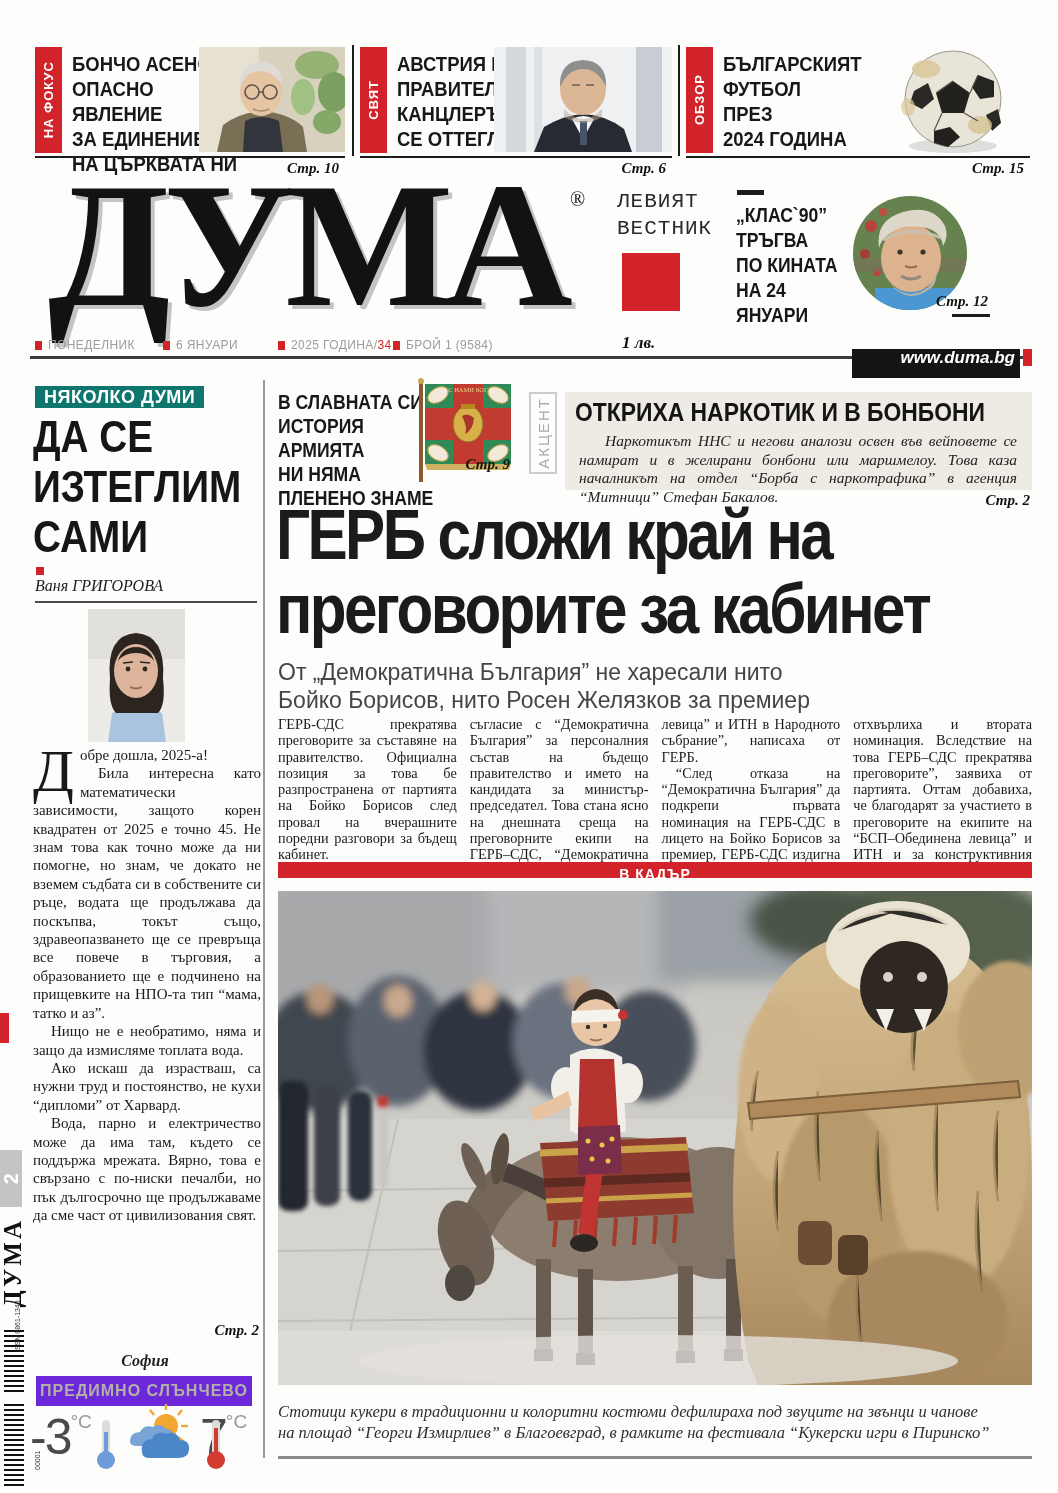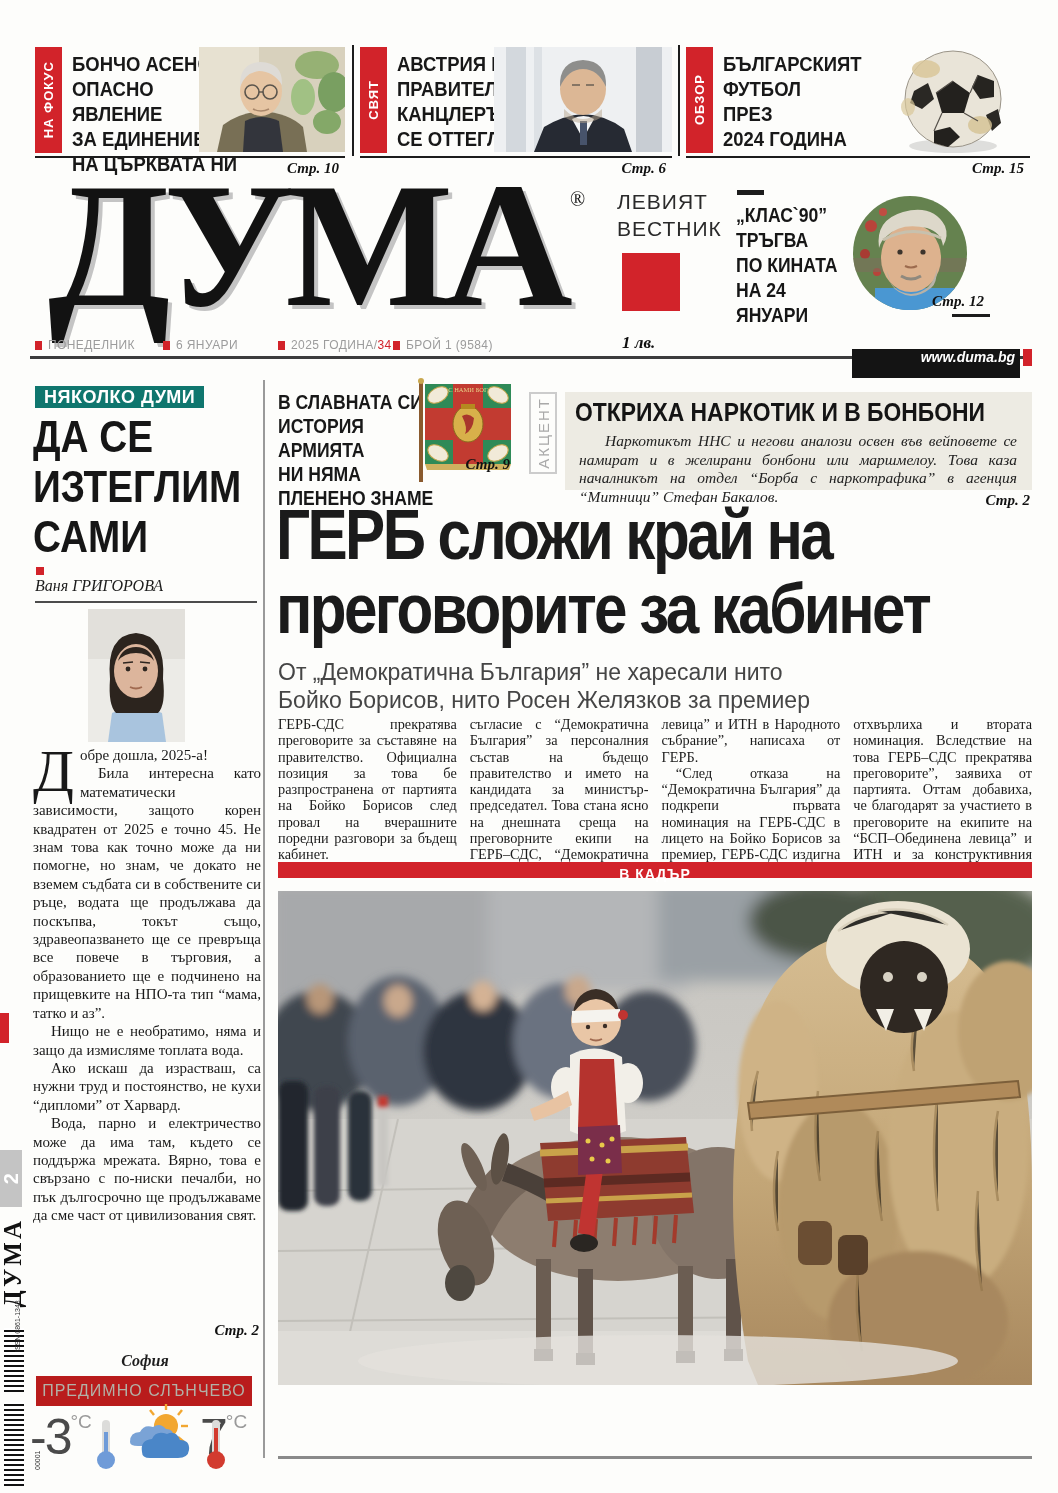--- a/index.html
+++ b/index.html
@@ -14,52 +14,52 @@
   .tlabel{position:absolute;left:0;top:2px;width:27px;height:106px;background:#d2232a;display:flex;align-items:center;justify-content:center;}
   .tlabel span{writing-mode:vertical-rl;transform:rotate(180deg);color:#fff;font-weight:700;font-size:13px;letter-spacing:1px;}
   .ttitle{position:absolute;left:37px;top:6px;font-weight:800;font-size:21px;line-height:25px;color:#181818;}
   .trule{position:absolute;left:0;top:111px;height:2px;background:#1c1c1c;}
   .tref{position:absolute;top:115px;right:6px;}
   .tsep{position:absolute;top:45px;width:2px;height:111px;background:#1c1c1c;}
   .tphoto{position:absolute;top:2px;}
   
   .logo{position:absolute;left:48px;top:160px;font-family:"Liberation Serif",serif;font-weight:700;font-size:178px;line-height:170px;letter-spacing:-9px;color:#121212;text-shadow:4px 4px 0 #c4c4c4;}
   .logoreg{position:absolute;left:570px;top:188px;font-size:20px;font-family:"Liberation Serif",serif;color:#121212;}
-  .tagline{position:absolute;left:617px;top:188px;font-family:Liberation Sans, sans-serif;font-size:21px;line-height:27px;letter-spacing:1px;color:#2a2a2a;}
+  .tagline{position:absolute;left:617px;top:188px;font-family:Liberation Mono, monospace;font-size:21px;line-height:27px;letter-spacing:1px;color:#2a2a2a;}
   .redsq{position:absolute;left:622px;top:253px;width:58px;height:58px;background:#d2232a;}
   .pdash{position:absolute;left:737px;top:190px;width:27px;height:5px;background:#1c1c1c;}
   .ptitle{position:absolute;left:736px;top:203px;font-weight:800;font-size:20px;line-height:25px;color:#161616;}
   .pphoto{position:absolute;left:853px;top:196px;width:114px;height:114px;border-radius:50%;overflow:hidden;}
-  .pref{position:absolute;left:928px;top:293px;width:60px;text-align:center;}
+  .pref{position:absolute;left:928px;top:293px;width:60px;text-align:right;}
   .puline{position:absolute;left:952px;top:314px;width:38px;height:3px;background:#1c1c1c;}
   
   .dl{position:absolute;top:338px;font-size:12px;color:#9c9c9c;letter-spacing:0.4px;}
   .dl::before{content:"";display:inline-block;width:7px;height:9px;background:#d2232a;margin-right:6px;vertical-align:-1px;}
   .dl .red{color:#d2232a;}
   .price{position:absolute;left:622px;top:333px;font-family:"Liberation Serif",serif;font-style:italic;font-weight:700;font-size:17px;color:#111;}
   .mainrule{position:absolute;left:30px;top:356px;width:1000px;height:3px;background:#3c3c3c;}
-  .sitebox{position:absolute;left:852px;top:349px;width:168px;height:29px;background:#141414;color:#fff;font-style:italic;font-weight:700;font-size:14px;text-align:right;line-height:17px;padding-right:5px;box-sizing:border-box;}
+  .sitebox{position:absolute;left:852px;top:349px;width:168px;height:29px;background:#141414;color:#fff;font-style:italic;font-weight:700;font-size:17px;text-align:right;line-height:17px;padding-right:5px;box-sizing:border-box;}
   .sitesq{position:absolute;left:1023px;top:349px;width:9px;height:17px;background:#d2232a;}
   
   .kicker{position:absolute;left:35px;top:386px;background:#0f766e;color:#fff;font-weight:800;font-size:18px;line-height:22px;padding:0 9px;letter-spacing:0.5px;}
   .optitle{position:absolute;left:33px;top:412px;font-weight:800;font-size:44px;line-height:50px;color:#161616;width:270px;}
   .opbullet{position:absolute;left:36px;top:567px;width:8px;height:8px;background:#d2232a;}
   .opauthor{position:absolute;left:35px;top:577px;font-family:"Liberation Serif",serif;font-style:italic;font-size:16px;color:#1c1c1c;}
   .oprule{position:absolute;left:35px;top:601px;width:222px;height:2px;background:#4c4c4c;}
   .opphoto{position:absolute;left:88px;top:609px;width:97px;height:133px;overflow:hidden;}
   .opbody{position:absolute;left:33px;top:746px;width:228px;height:574px;overflow:hidden;
           font-family:"Liberation Serif",serif;font-size:15px;line-height:18.4px;text-align:justify;color:#191919;}
   .opbody p{margin:0;text-indent:18px;}
   .opbody p.first{text-indent:0;}
   .dropcap{float:left;font-size:60px;line-height:46px;padding:2px 6px 0 0;font-family:"Liberation Serif",serif;}
   .opref{position:absolute;left:33px;top:1322px;width:226px;text-align:right;}
   .vdiv{position:absolute;left:263px;top:380px;width:2px;height:1078px;background:#9a9a9a;}
   
   .wcity{position:absolute;left:30px;top:1352px;width:230px;text-align:center;font-family:"Liberation Serif",serif;font-style:italic;font-weight:700;font-size:16px;}
-  .wbar{position:absolute;left:36px;top:1376px;width:216px;height:30px;background:#b91c1c;color:#b3b1a7;font-size:16px;letter-spacing:1px;text-align:center;line-height:30px;}
+  .wbar{position:absolute;left:36px;top:1376px;width:216px;height:30px;background:#6d28d9;color:#b3b1a7;font-size:16px;letter-spacing:1px;text-align:center;line-height:30px;font-weight:bold;}
   .wlow,.whigh{position:absolute;top:1408px;font-size:50px;font-weight:400;color:#4a4a4a;letter-spacing:-2px;}
   .wlow{left:30px;} .whigh{left:200px;}
   .wunit{font-size:19px;color:#9a9a9a;vertical-align:26px;letter-spacing:0;}
   
   .spinered{position:absolute;left:0;top:1013px;width:9px;height:30px;background:#d2232a;}
   .spinepage{position:absolute;left:0;top:1150px;width:22px;height:57px;background:#c4c4c4;display:flex;align-items:center;justify-content:center;}
   .spinepage span{writing-mode:vertical-rl;transform:rotate(180deg);color:#fff;font-weight:700;font-size:20px;}
   .spinetitle{position:absolute;left:0;top:1212px;width:26px;height:102px;display:flex;align-items:center;justify-content:center;}
   .spinetitle span{writing-mode:vertical-rl;transform:rotate(180deg);font-family:"Liberation Serif",serif;font-weight:700;font-size:25px;letter-spacing:3px;color:#111;}
   .barcode{position:absolute;left:4px;width:20px;background:repeating-linear-gradient(0deg,#111 0 2px,#fff 2px 5px);}
@@ -501,15 +501,17 @@
         <polygon points="636,118 646,140 654,118" fill="#f2efe6"></polygon>
         <circle cx="610" cy="86" r="5" fill="#d8d2c4"></circle>
           <circle cx="644" cy="86" r="5" fill="#d8d2c4"></circle>
         <path d="M470 212 L740 190 L742 206 L472 228 Z" fill="#b08a5a" stroke="#7c5f3a" stroke-width="2"></path>
         <rect x="520" y="330" width="34" height="44" rx="8" fill="#6b4e33"></rect>
         <rect x="560" y="344" width="30" height="40" rx="8" fill="#59402a"></rect>
       </g>
       <ellipse cx="380" cy="470" rx="300" ry="26" fill="#e3e1dc" opacity="0.8"></ellipse>
     </svg>
   </div>
+  <div class="caption pre">Стотици кукери в традиционни и колоритни костюми дефилираха под звуците на звънци и чанове
+на площад “Георги Измирлиев” в Благоевград, в рамките на фестивала “Кукерски игри в Пиринско”</div>
   <div class="brule"></div>
 
 </div>
 
 </body></html>

